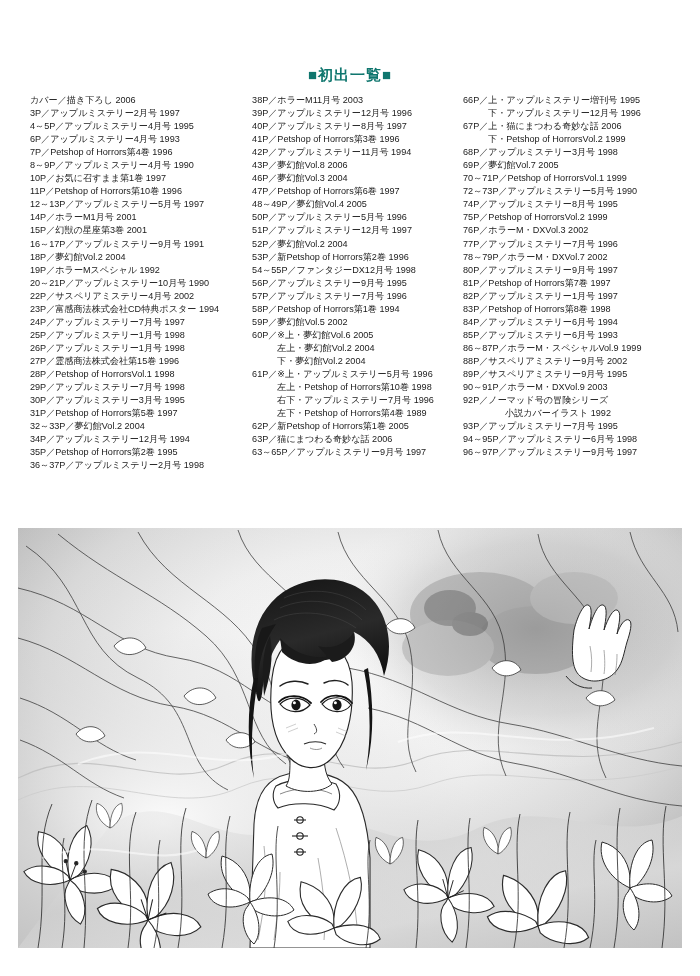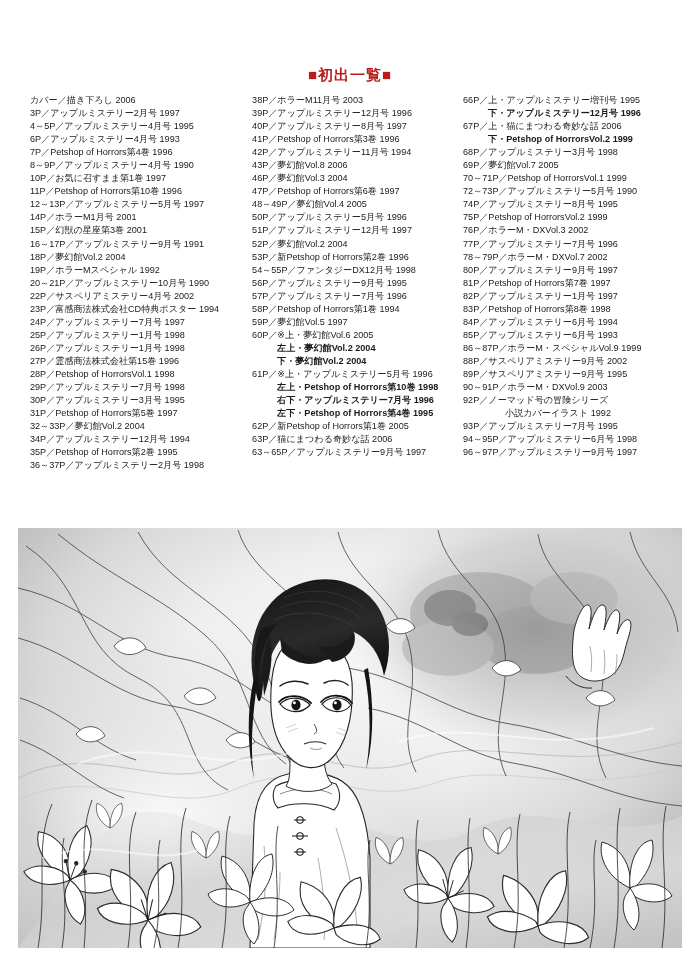--- a/index.html
+++ b/index.html
@@ -28,21 +28,21 @@
   
   .heading {
     position: absolute;
     top: 66px;
     left: 0;
     width: 700px;
     text-align: center;
     font-size: 15px;
     font-weight: bold;
     letter-spacing: 1px;
-    color: #b91c1c;
+    color: #0f766e;
   }
 
   
   .credits {
     position: absolute;
     top: 94px;
     left: 30px;
     width: 645px;
     display: flex;
     flex-direction: row;
@@ -59,21 +59,20 @@
 
   .entry {
     font-size: 9.1px;
     line-height: 13.05px;
     white-space: nowrap;
     color: #1a1a1a;
     letter-spacing: 0px;
   }
   .entry.sub {
     padding-left: 25px;
-    font-weight: bold;
   }
   .entry.sub2 {
     padding-left: 42px;
   }
 
   
   .illus-wrap {
     position: absolute;
     left: 18px;
     top: 528px;
@@ -138,28 +137,28 @@
         <div class="entry">47P／Petshop of Horrors第6巻 1997</div>
         <div class="entry">48～49P／夢幻館Vol.4 2005</div>
         <div class="entry">50P／アップルミステリー5月号 1996</div>
         <div class="entry">51P／アップルミステリー12月号 1997</div>
         <div class="entry">52P／夢幻館Vol.2 2004</div>
         <div class="entry">53P／新Petshop of Horrors第2巻 1996</div>
         <div class="entry">54～55P／ファンタジーDX12月号 1998</div>
         <div class="entry">56P／アップルミステリー9月号 1995</div>
         <div class="entry">57P／アップルミステリー7月号 1996</div>
         <div class="entry">58P／Petshop of Horrors第1巻 1994</div>
-        <div class="entry">59P／夢幻館Vol.5 1997</div>
+        <div class="entry">59P／夢幻館Vol.5 2002</div>
         <div class="entry">60P／※上・夢幻館Vol.6 2005</div>
         <div class="entry sub">左上・夢幻館Vol.2 2004</div>
         <div class="entry sub">下・夢幻館Vol.2 2004</div>
         <div class="entry">61P／※上・アップルミステリー5月号 1996</div>
         <div class="entry sub">左上・Petshop of Horrors第10巻 1998</div>
         <div class="entry sub">右下・アップルミステリー7月号 1996</div>
-        <div class="entry sub">左下・Petshop of Horrors第4巻 1995</div>
+        <div class="entry sub">左下・Petshop of Horrors第4巻 1989</div>
         <div class="entry">62P／新Petshop of Horrors第1巻 2005</div>
         <div class="entry">63P／猫にまつわる奇妙な話 2006</div>
         <div class="entry">63～65P／アップルミステリー9月号 1997</div>
       </div>
     <div class="col col-3">
         <div class="entry">66P／上・アップルミステリー増刊号 1995</div>
         <div class="entry sub">下・アップルミステリー12月号 1996</div>
         <div class="entry">67P／上・猫にまつわる奇妙な話 2006</div>
         <div class="entry sub">下・Petshop of HorrorsVol.2 1999</div>
         <div class="entry">68P／アップルミステリー3月号 1998</div>

